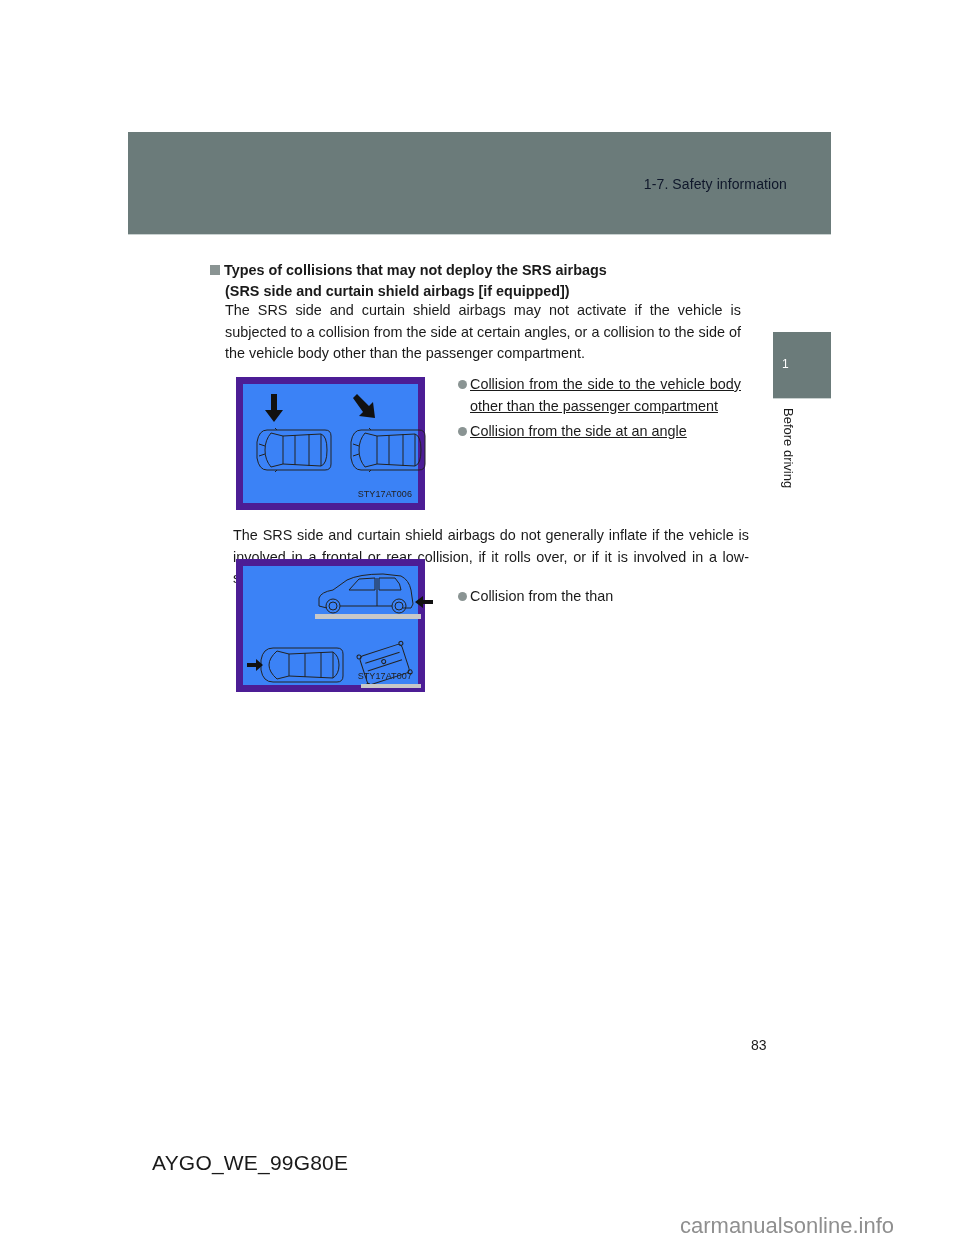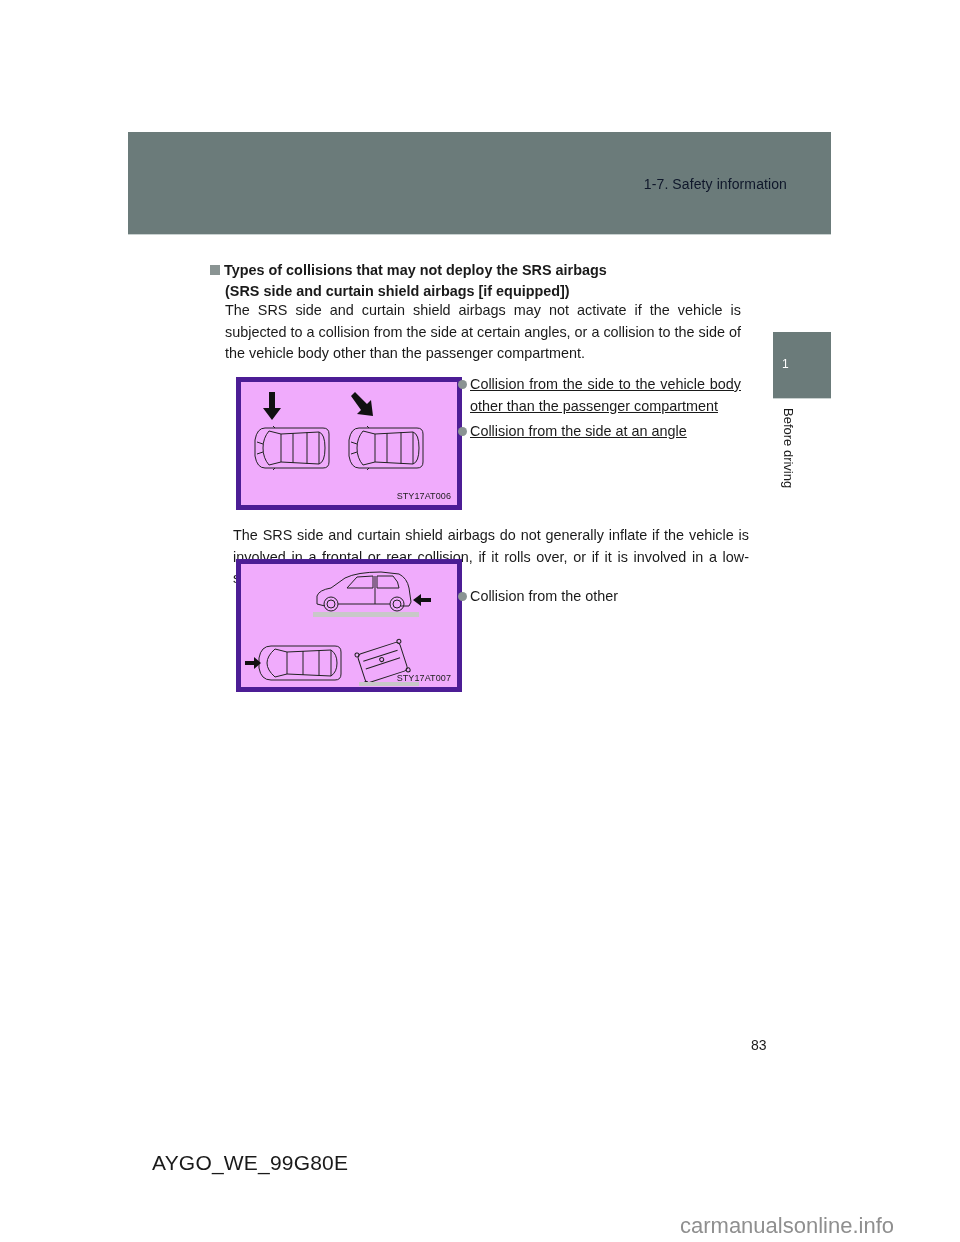--- a/index.html
+++ b/index.html
@@ -40,22 +40,22 @@
     margin-right:4px; vertical-align:0px;
   }
   .section-heading .line2 { padding-left:15px; display:block; }
   .para {
     position:absolute; font-size:14.4px; line-height:21.5px; text-align:justify;
   }
   .para1 { left:225px; top:300px; width:516px; }
   .para2 { left:225px; top:517px; width:516px; }
   .para1::after, .para2::after { content:""; }
   .figure {
-    position:absolute; left:236px; width:226px; height:133px;
-    border:5px solid #4c1d95; background:#f0abfc; box-sizing:border-box;
+    position:absolute; left:236px; width:189px; height:133px;
+    border:7px solid #4c1d95; background:#3b82f6; box-sizing:border-box;
   }
   .fig1 { top:377px; }
   .fig2 { top:559px; }
   .fig-code {
     position:absolute; right:6px; bottom:4px; font-size:9px; color:#222;
     letter-spacing:0.1px;
   }
   .fig svg { position:absolute; left:0; top:0; }
   .bullets { position:absolute; left:458px; width:283px; font-size:14.4px; line-height:21.5px; }
   .bullets1 { top:374px;text-decoration:underline; }
@@ -182,19 +182,19 @@
     <path d="M190,34 L180,34 L180,30 L172,36 L180,42 L180,38 L190,38 Z" fill="#111"></path>
 
     <path d="M4,97 L13,97 L13,93 L20,99 L13,105 L13,101 L4,101 Z" fill="#111"></path>
   </svg>
   <span class="fig-code">STY17AT007</span>
 </div>
 
 <div class="bullets bullets2">
   <div class="bullet">
     <span class="dot"></span>
-    <span>Collision from the other</span>
+    <span>Collision from the than</span>
   </div>
 </div>
 
 <div class="page-number">83</div>
 <div class="doc-code">AYGO_WE_99G80E</div>
 <div class="watermark">carmanualsonline.info</div>
 
 </body></html>

